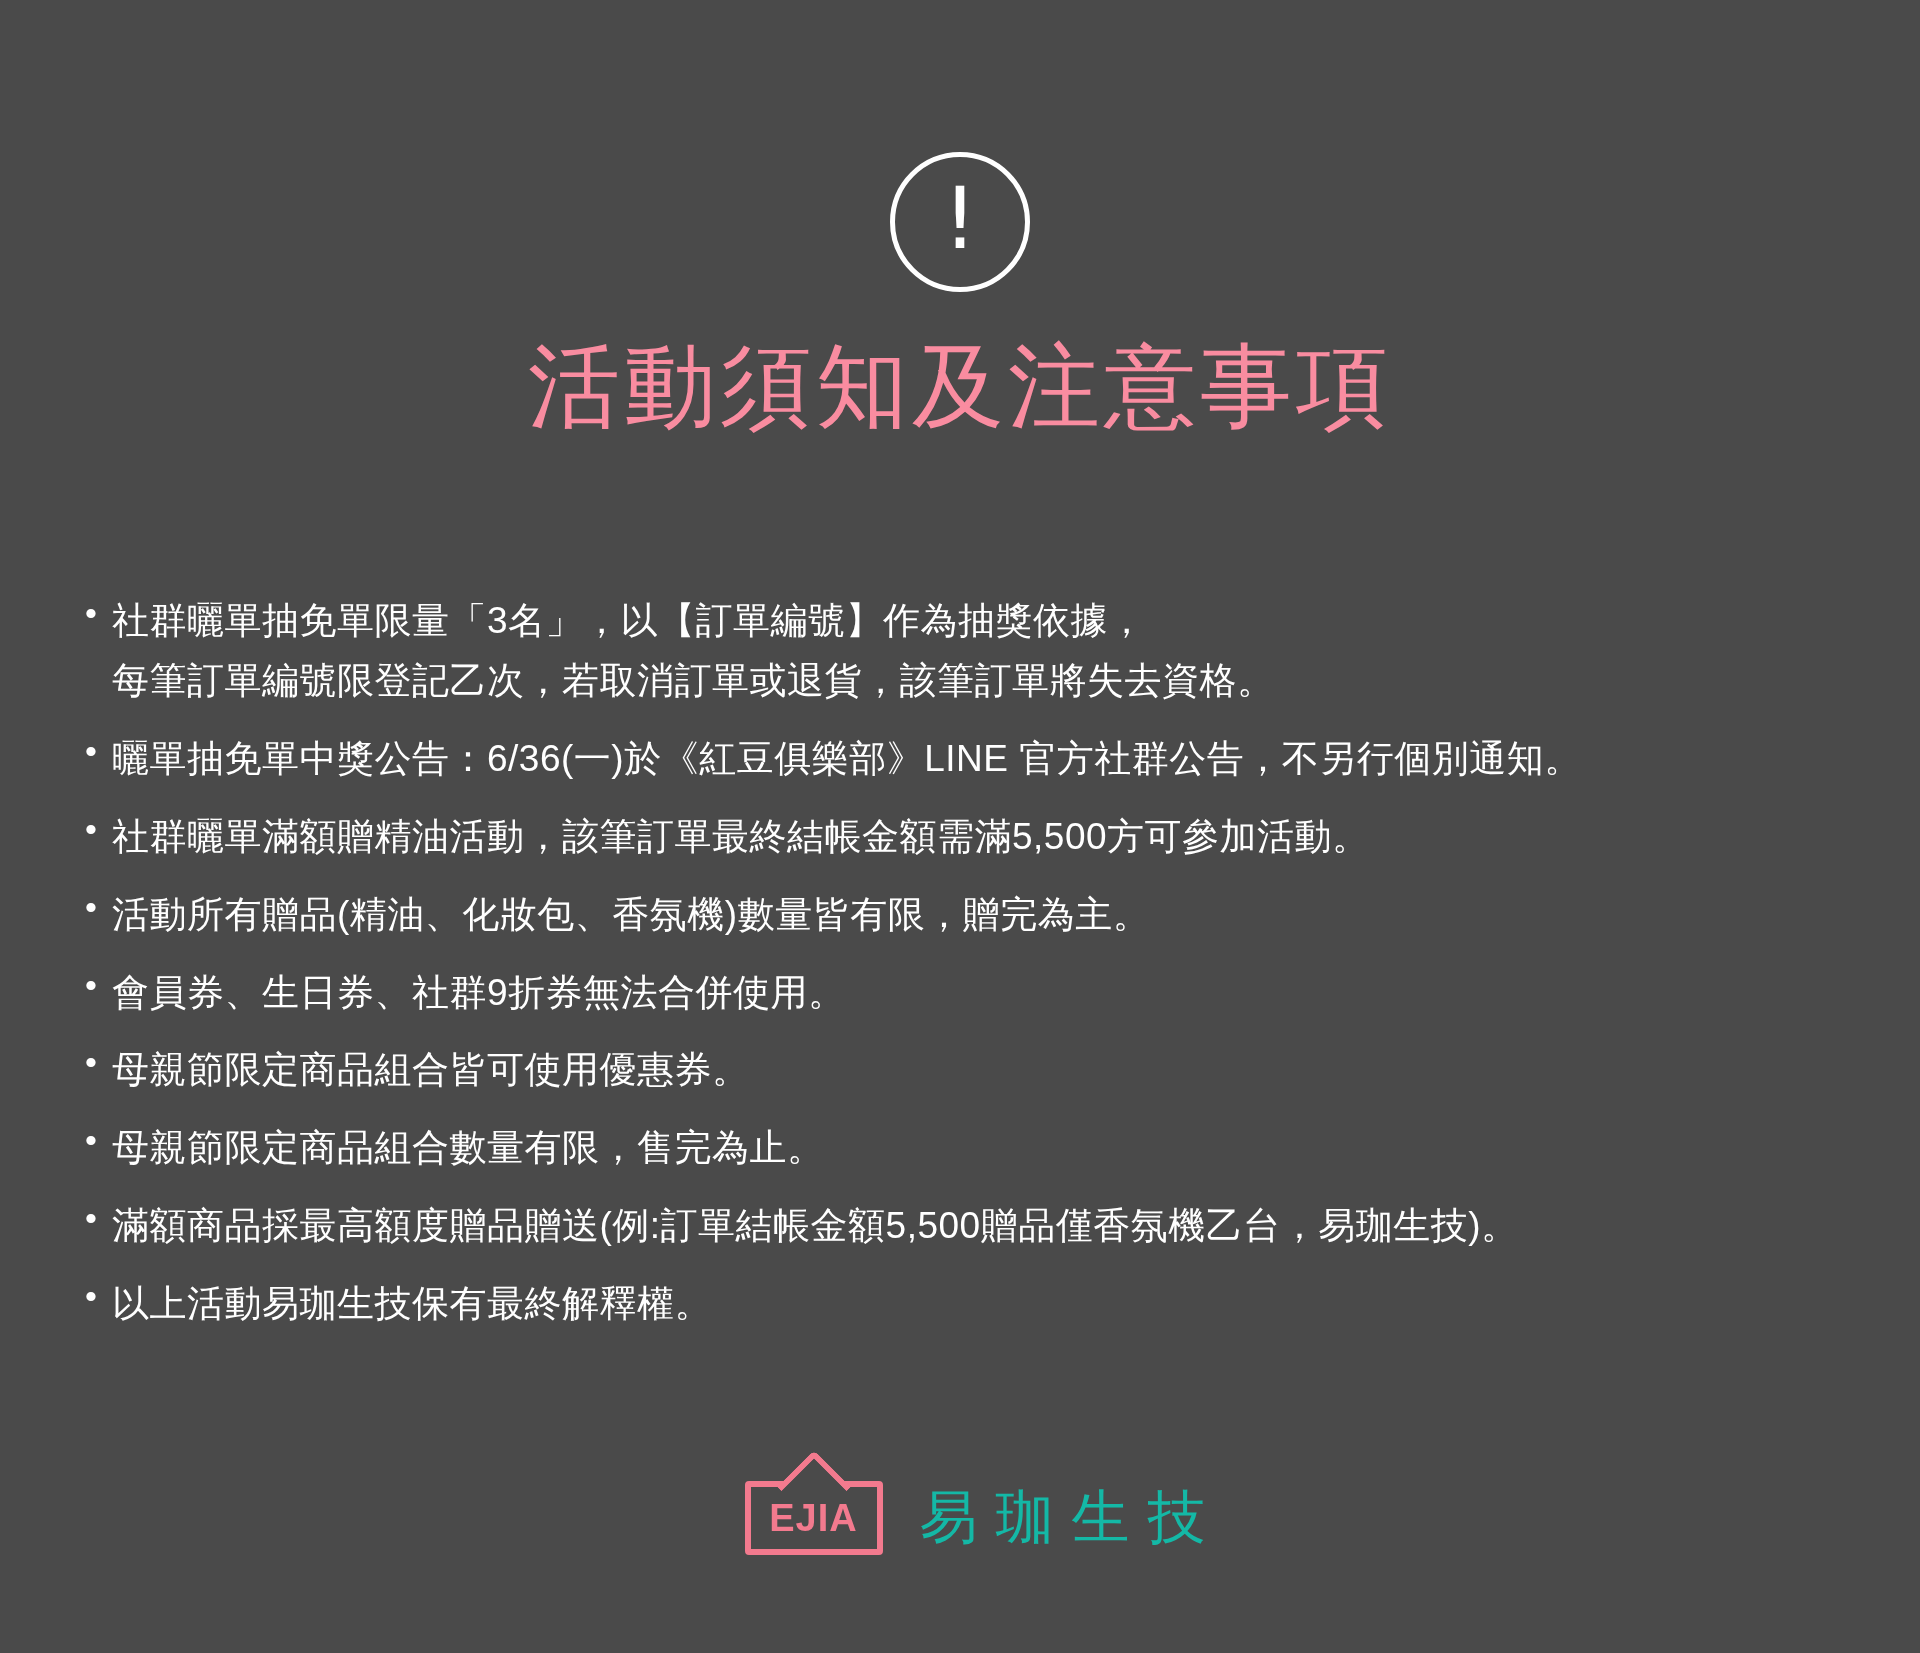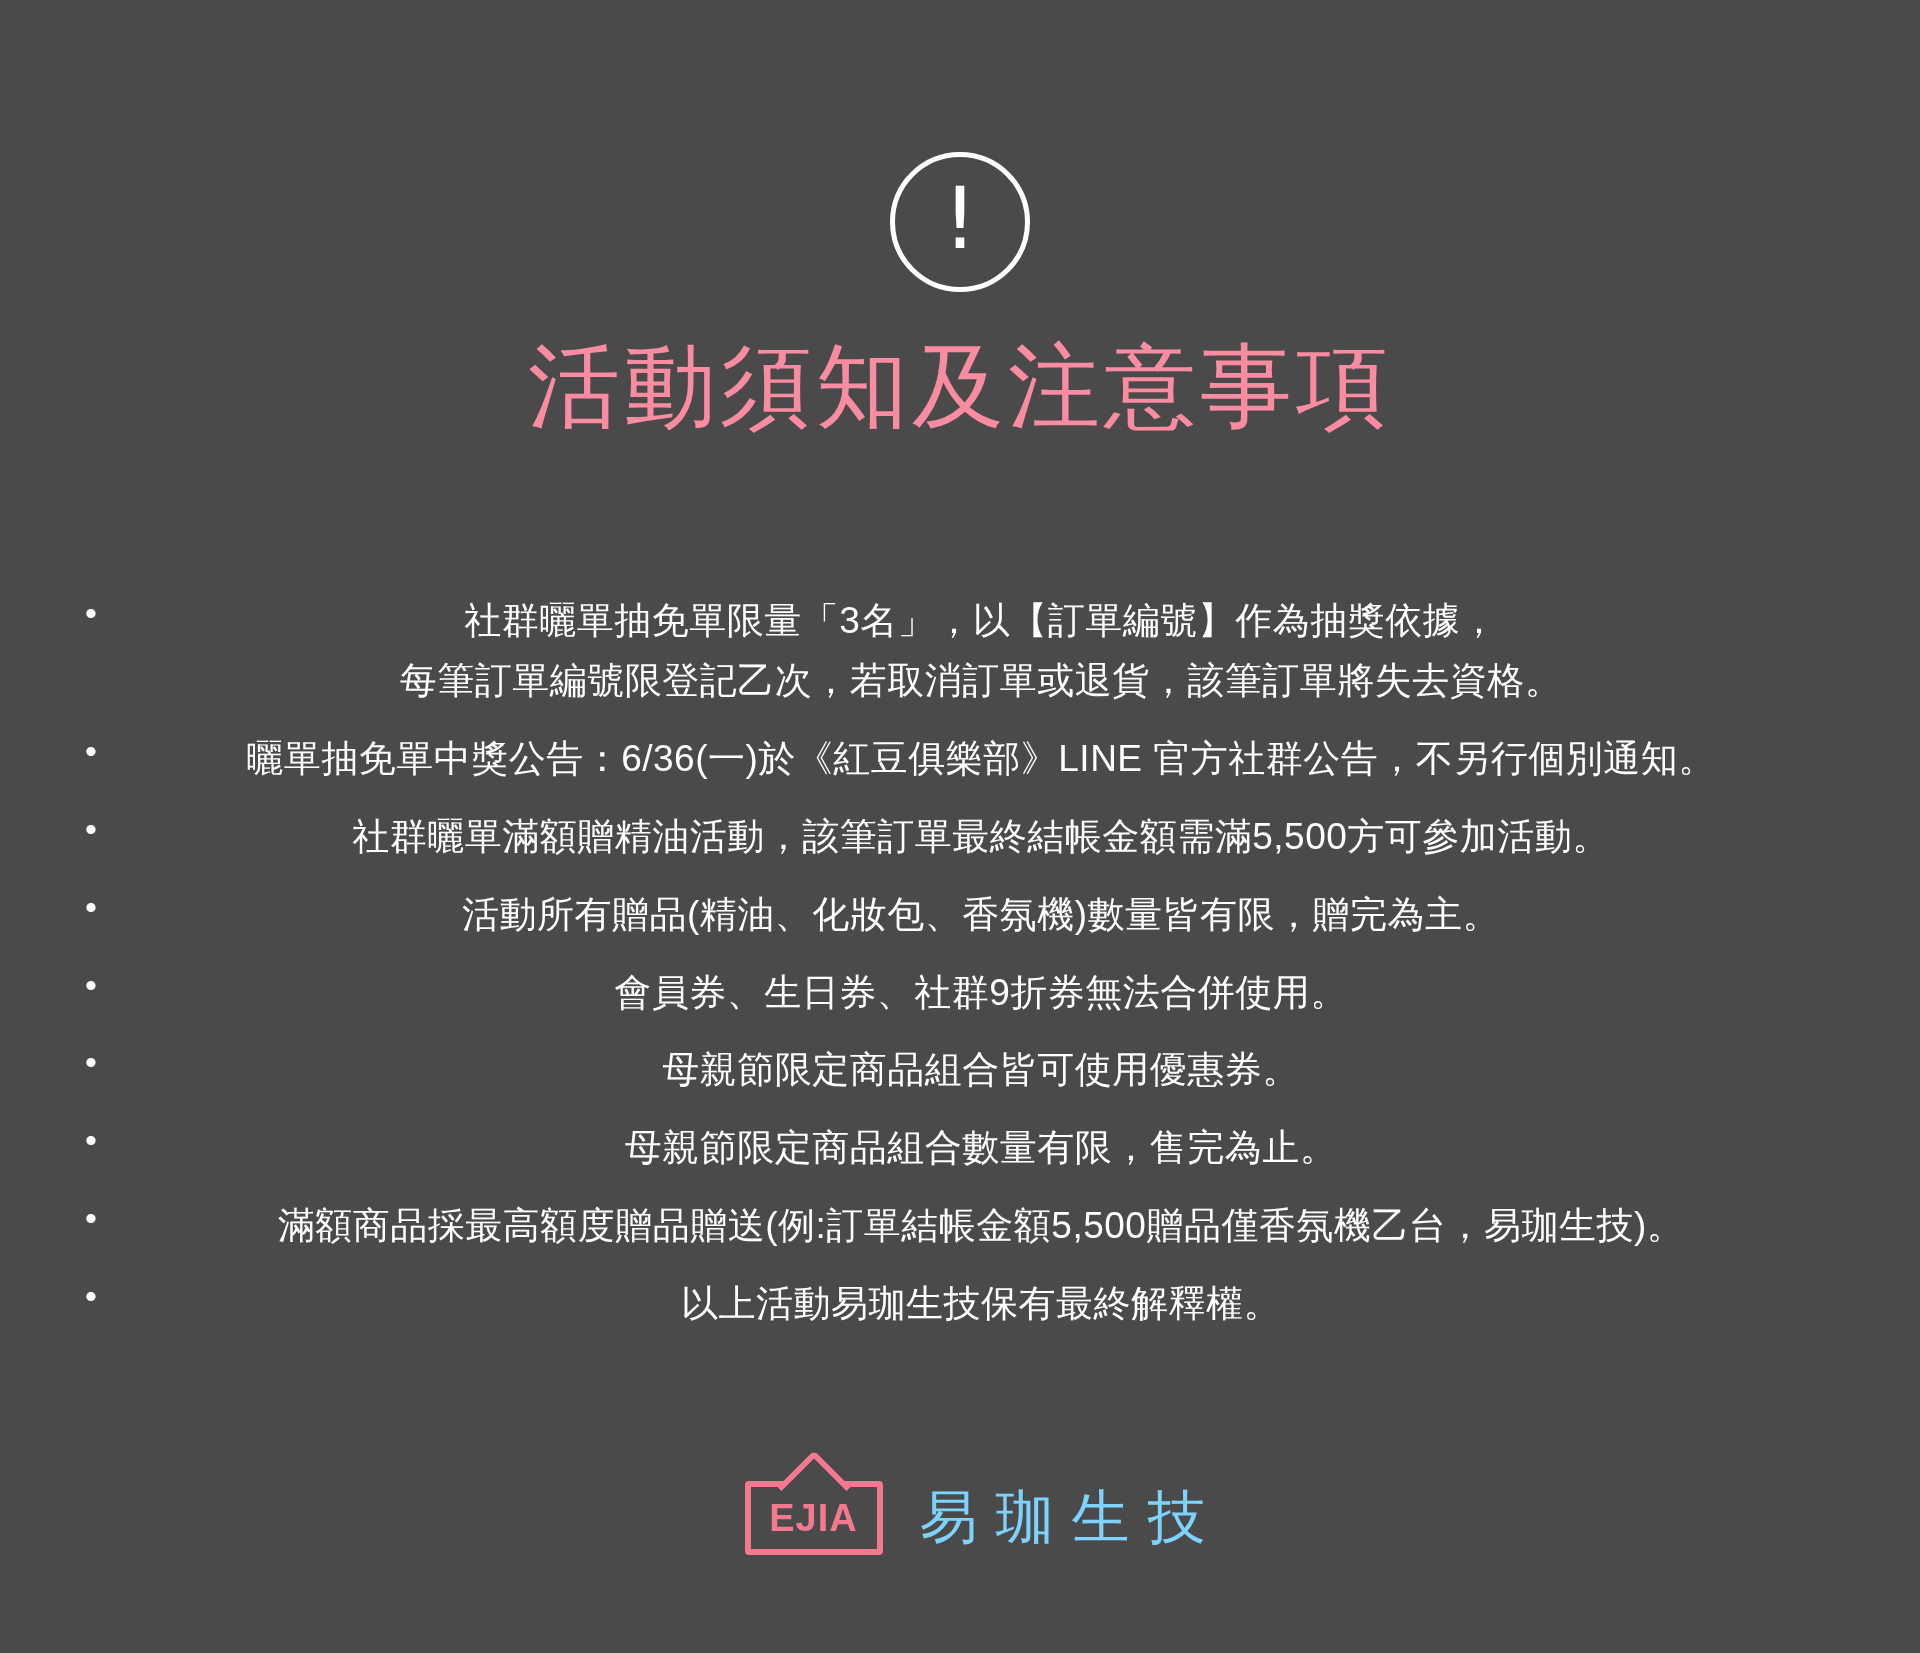--- a/index.html
+++ b/index.html
@@ -85,21 +85,20 @@
     line-height: 1.45;
     transform: translateY(-2px);
   }
   .note-text {
     flex: 1 1 auto;
     font-size: 37px;
     line-height: 1.62;
     letter-spacing: 0.5px;
     color: #ffffff;
     white-space: pre-line;
-    text-align: center;
   }
 
   
   .footer {
     position: absolute;
     left: 0;
     right: 0;
     bottom: 96px;
     display: flex;
     align-items: center;
@@ -136,21 +135,21 @@
     color: #f37a8e;
     font-size: 38px;
     font-weight: 700;
     letter-spacing: 1px;
     font-family: "Liberation Sans", sans-serif;
     z-index: 2;
     background: #4a4a4a;
     padding: 0 4px;
   }
   .logo-word {
-    color: #7dd3fc;
+    color: #14b8a6;
     font-size: 58px;
     letter-spacing: 18px;
     padding-left: 18px;
     white-space: nowrap;
   }
 </style>
 </head>
 <body>
 
 <div class="page">

